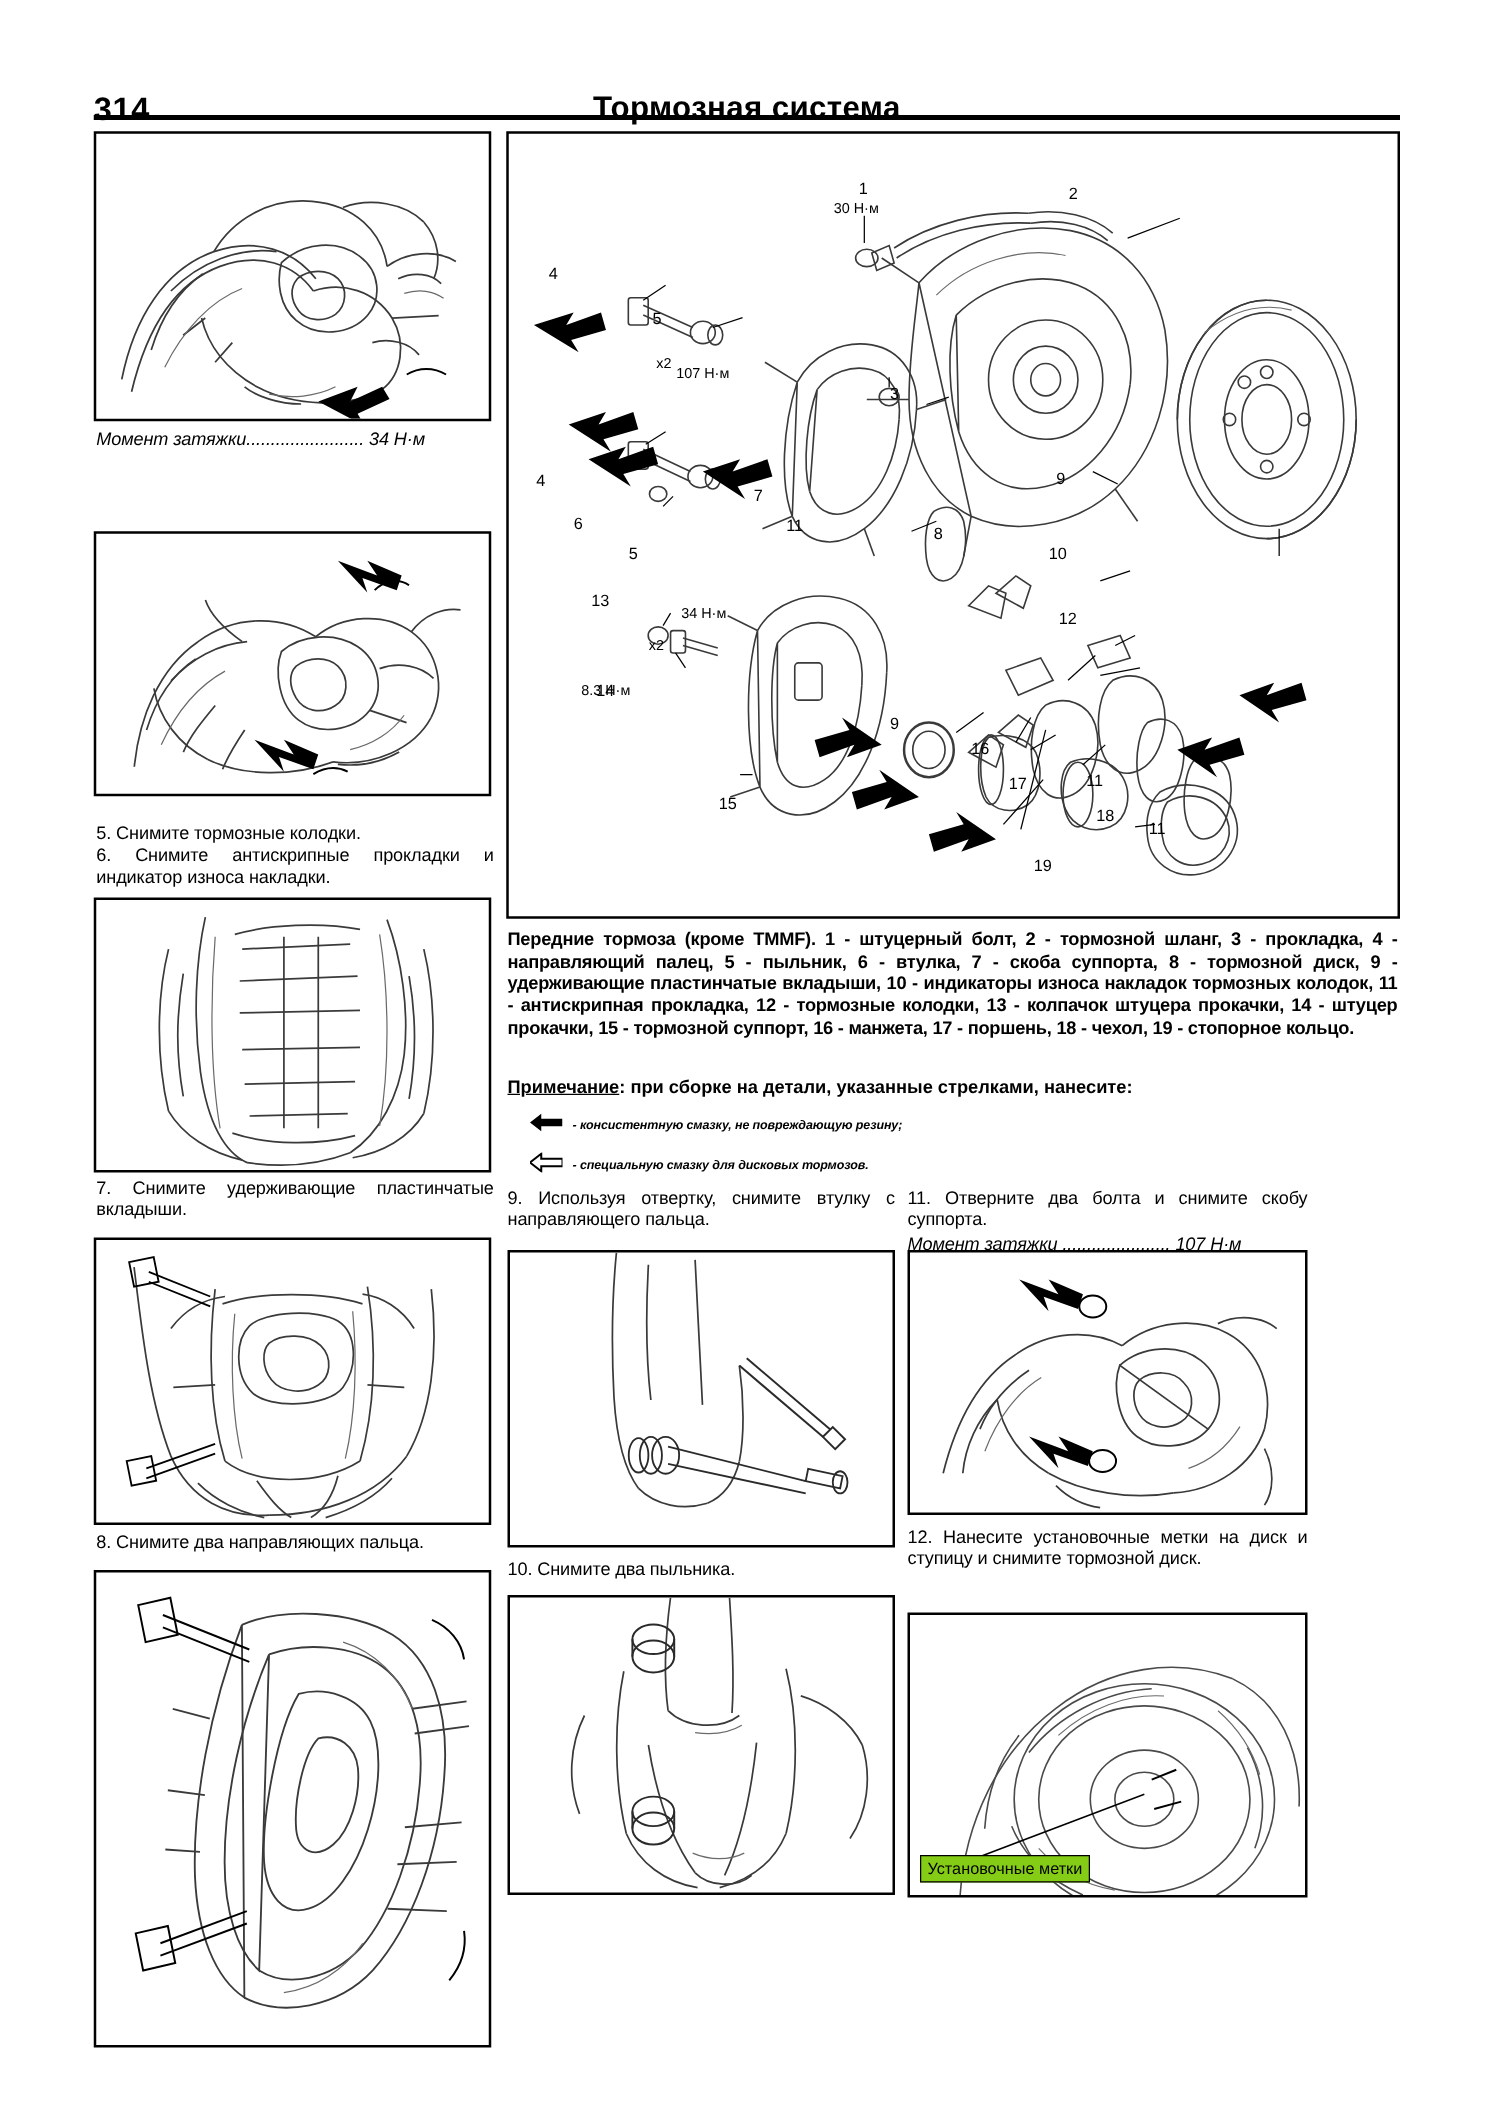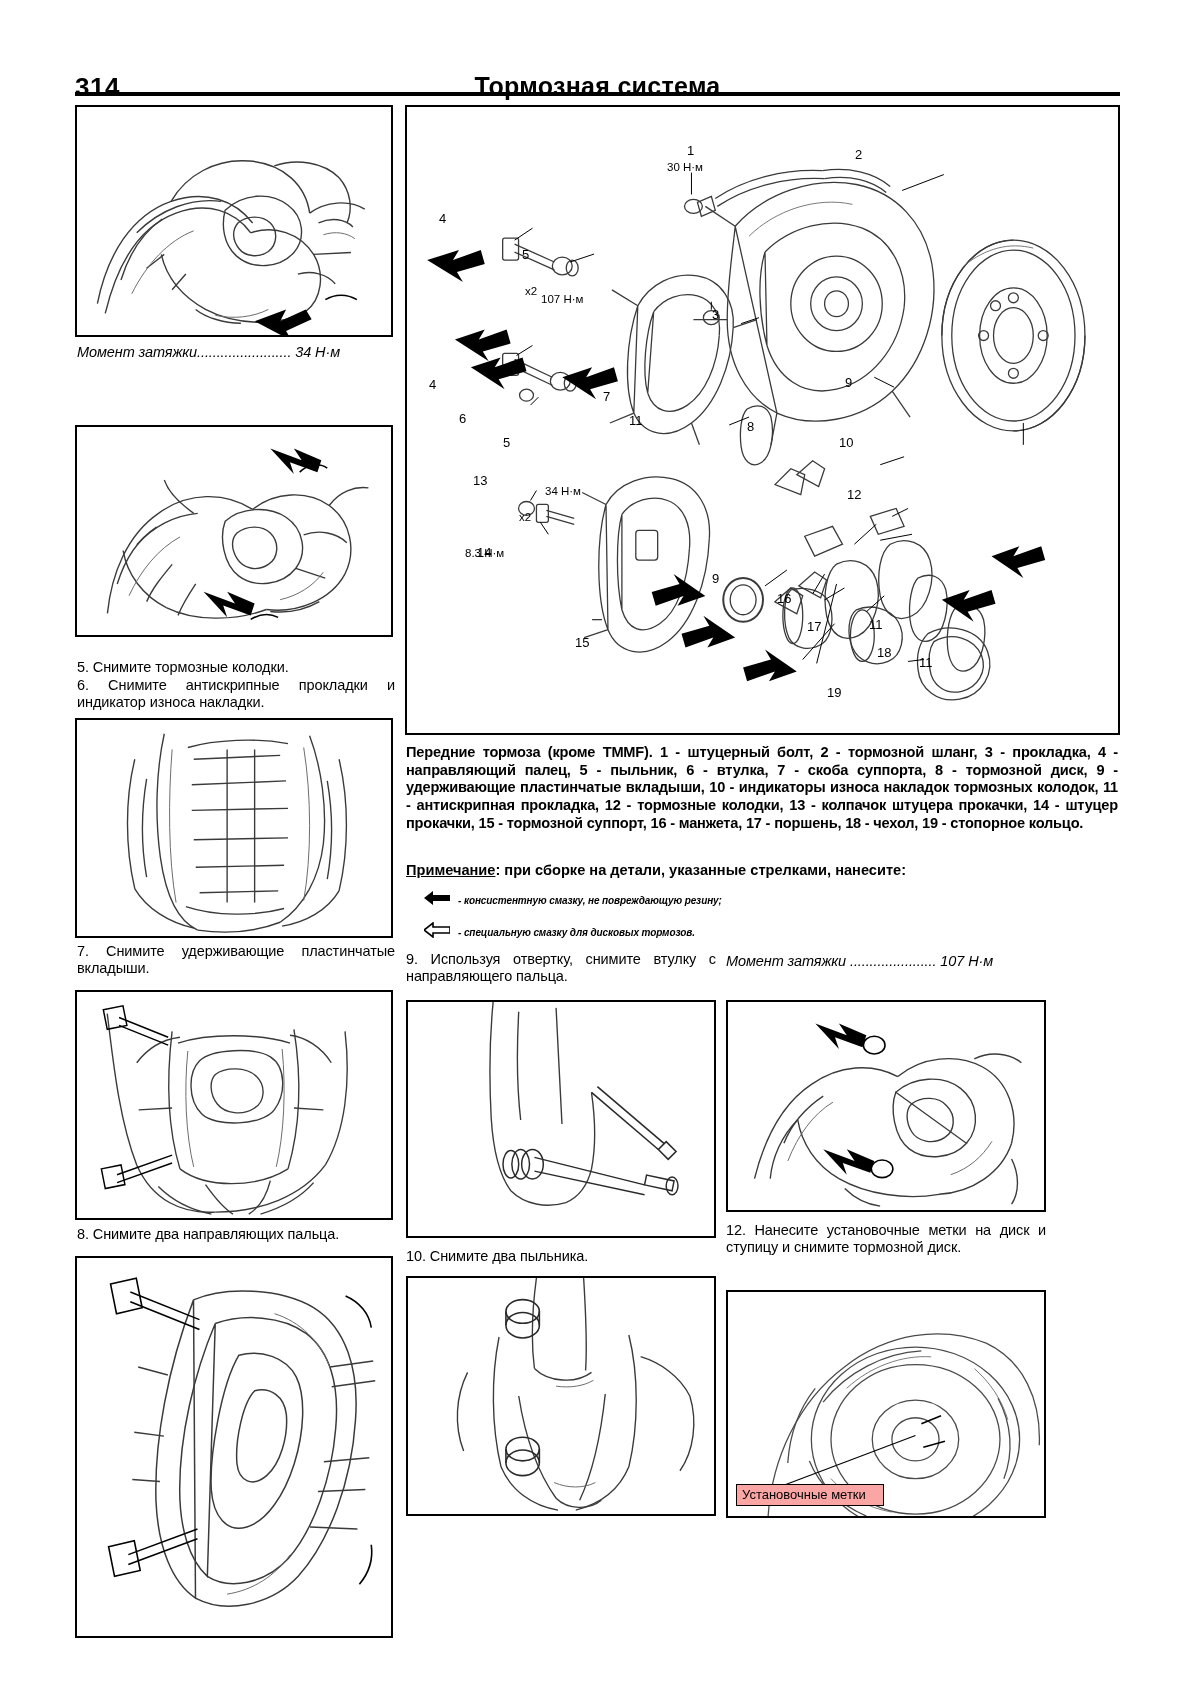--- a/index.html
+++ b/index.html
@@ -68,23 +68,23 @@
     font-style:italic; font-weight:bold; font-size:10px;
     letter-spacing:-0.1px;
   }
 
   .lbl { font-size:13px; font-family:"Liberation Sans", sans-serif; }
   .lbl-sm { font-size:11.5px; }
 
   .mark-label {
     position:absolute;
     border:1.5px solid #000;
-    background:#fca5a5;
+    background:#84cc16;
     font-size:13px;
-    padding:2px 17px 3px 5px;
+    padding:2px 5px 3px 5px;
     white-space:nowrap;
   }
 </style>
 </head>
 <body>
 
 <div class="page">
 
   <div class="header">
     <div class="page-num">314</div>
@@ -494,20 +494,21 @@
         </svg>
     </span>
     <span class="note-line">- специальную смазку для дисковых тормозов.</span>
   </div>
 
   <div class="cap" style="left:406px; top:951px; width:310px;">
     <span>9. Используя отвертку, снимите втулку с направляющего пальца.</span>
   </div>
 
   <div class="cap" style="left:726px; top:951px; width:320px;">
+    <div>11. Отверните два болта и снимите скобу суппорта.</div>
     <div class="torque" style="margin-top:2px;">Момент затяжки ...................... 107 Н·м</div>
   </div>
 
   <div class="fig" style="left:406px; top:1000px; width:310px; height:238px;">
     <svg viewBox="0 0 310 238" xmlns="http://www.w3.org/2000/svg">
       <g fill="none" stroke="#3a3a3a" stroke-width="1.4">
         <path d="M86 0 C82 40 82 80 84 118 C86 150 92 176 104 192"></path>
         <path d="M104 192 C118 206 140 210 160 204"></path>
         <path d="M160 204 C174 198 182 186 186 170"></path>
         <path d="M112 10 C110 46 110 86 114 120"></path>

